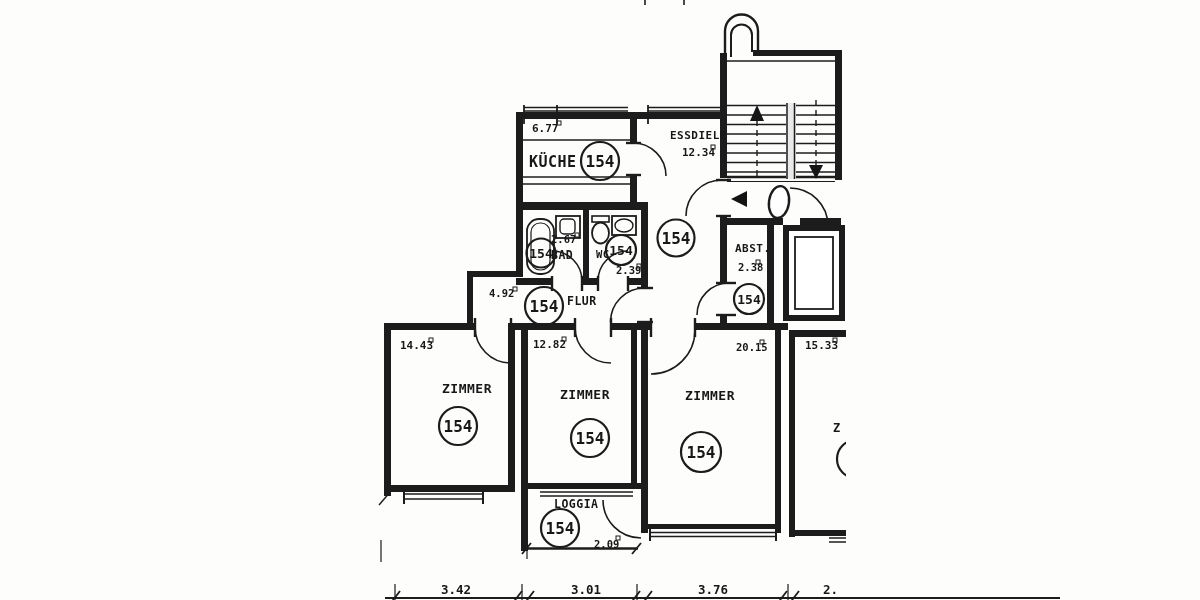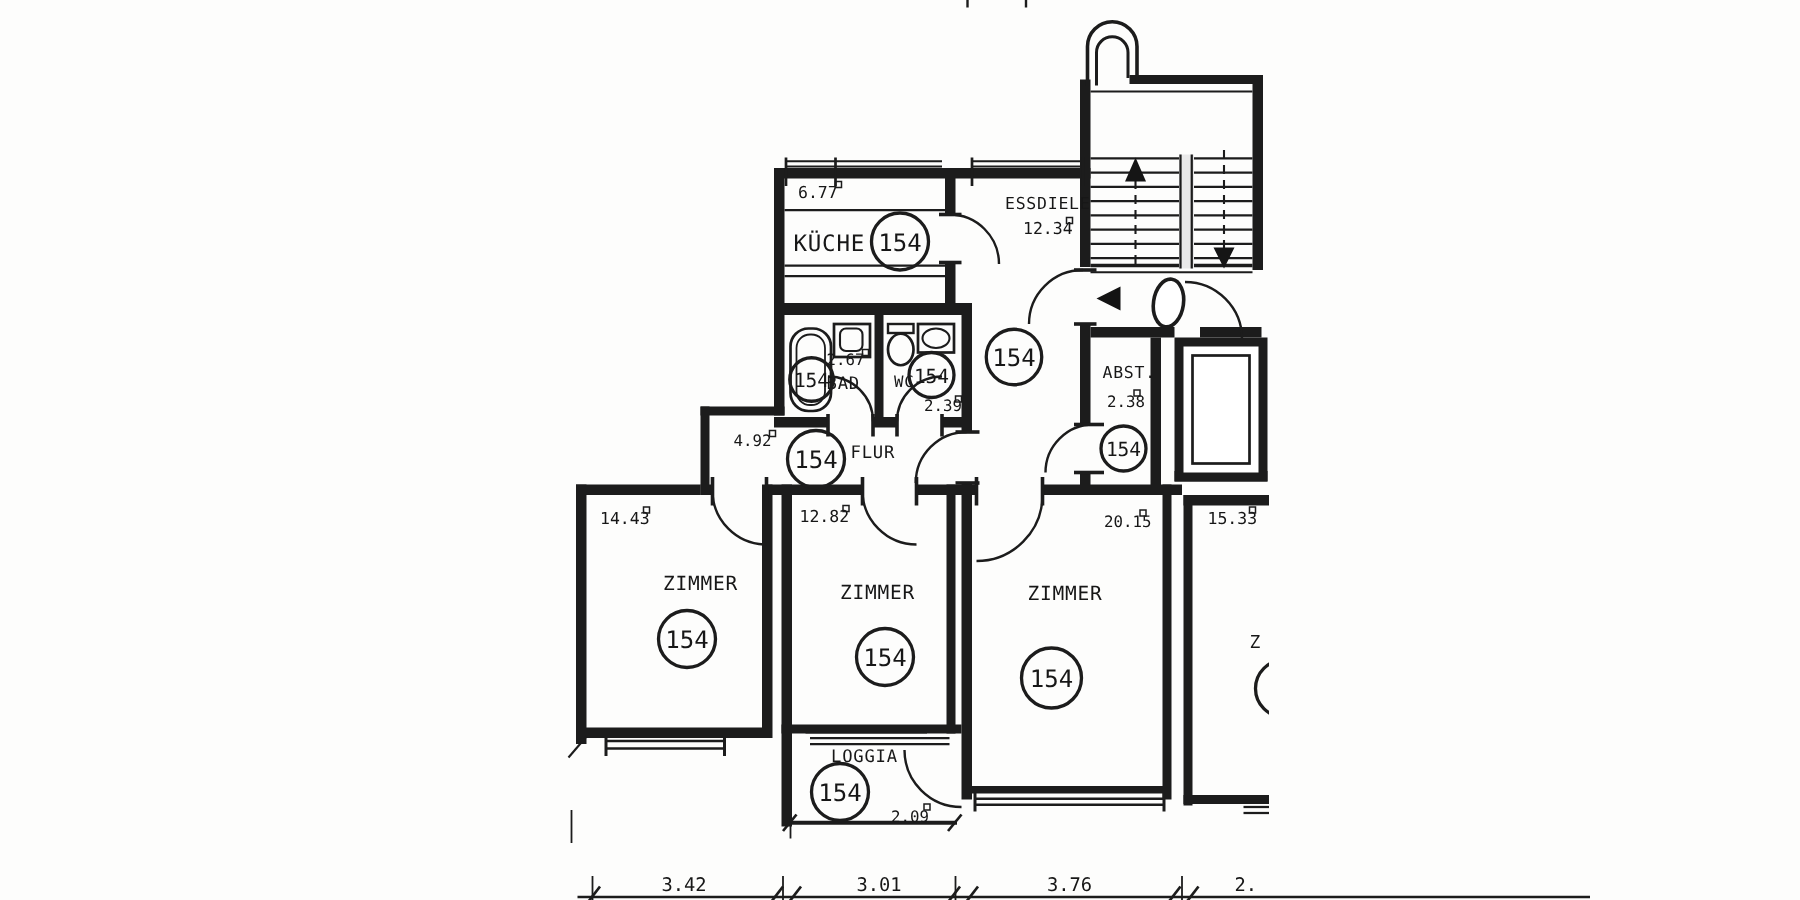--- a/index.html
+++ b/index.html
@@ -1,17 +1,17 @@
 <!DOCTYPE html>
 <html><head>
 <meta charset="utf-8">
 <style>
   html,body{margin:0;padding:0;background:#ffffff;}
   .stage{position:relative;width:1200px;height:600px;background:#fdfdfc;overflow:hidden;
-         font-family:"DejaVu Sans Mono", monospace;}
+         font-family:"DejaVu Sans Mono", monospace;font-weight:bold;}
   svg{position:absolute;left:0;top:0;}
   .w{fill:#1c1c1c;stroke:none;}
   .ln{stroke:#1c1c1c;fill:none;}
   .arc{stroke:#1c1c1c;stroke-width:1.6;fill:none;}
   .tread{stroke:#1c1c1c;stroke-width:1.5;}
   text{fill:#171717;font-family:"DejaVu Sans Mono", monospace;}
   .roomname{letter-spacing:0.5px;}
   .circ{stroke:#1c1c1c;stroke-width:2.2;fill:none;}
   .sq{stroke:#1c1c1c;stroke-width:1;fill:none;}
   .fix{stroke:#1c1c1c;fill:none;}

